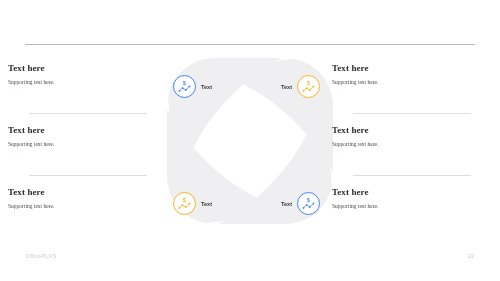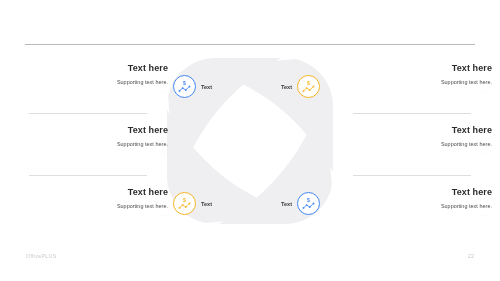--- a/index.html
+++ b/index.html
@@ -57,21 +57,22 @@
     top: 58px;
     width: 166px;
     height: 166px;
   }
   .center-graphic svg { display: block; width: 100%; height: 100%; }
 
   
   .text-block {
     position: absolute;
     width: 160px;
-    text-align: right;
+    text-align: left;
+    font-family: Liberation Serif, serif;
   }
   .tb-left  { left: 8px; }
   .tb-right { left: 332px; }
 
   .tb-title {
     font-size: 9px;
     font-weight: bold;
     color: #2b2b2b;
     line-height: 12px;
     letter-spacing: .1px;

